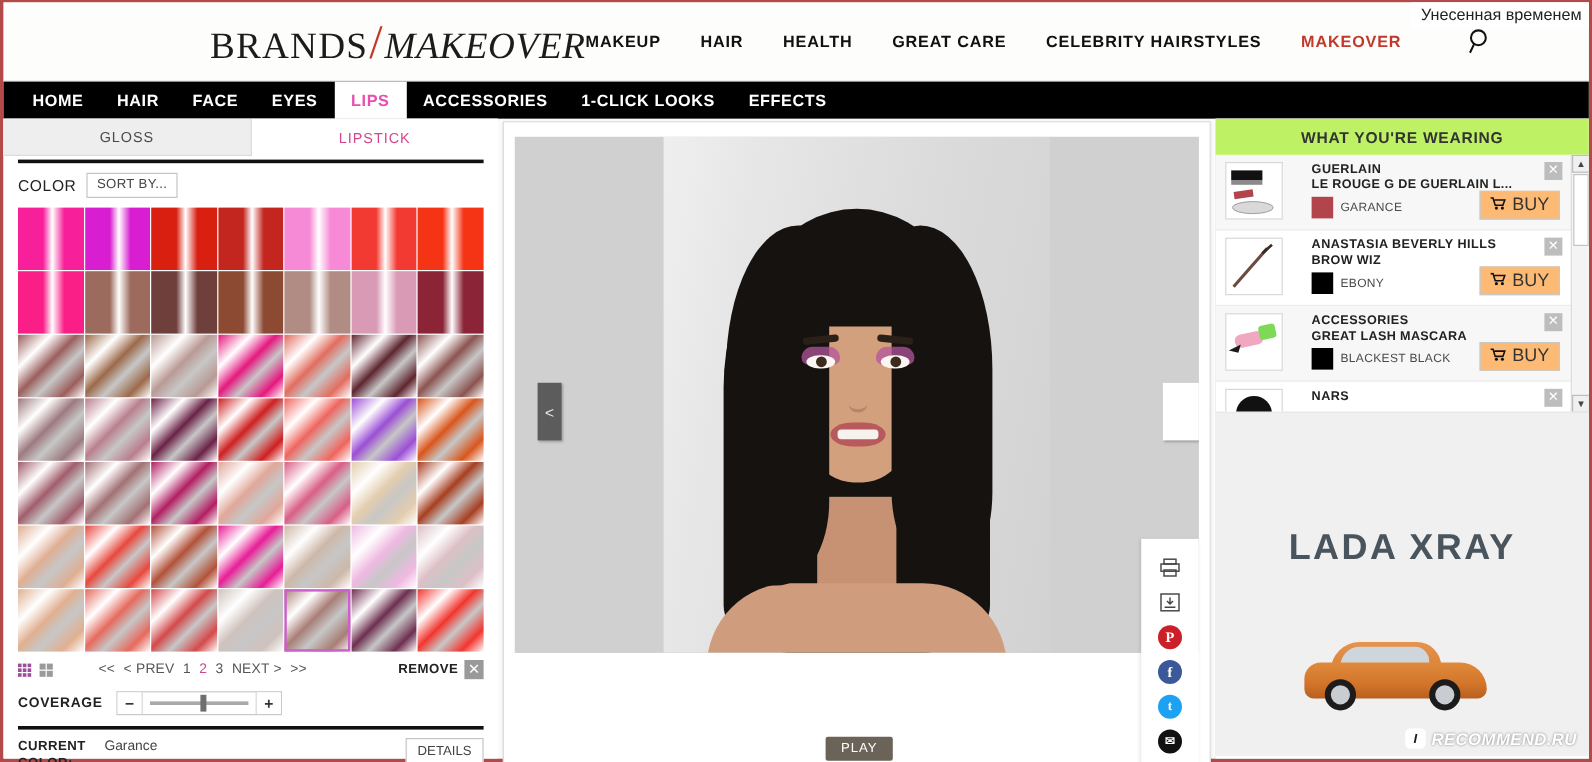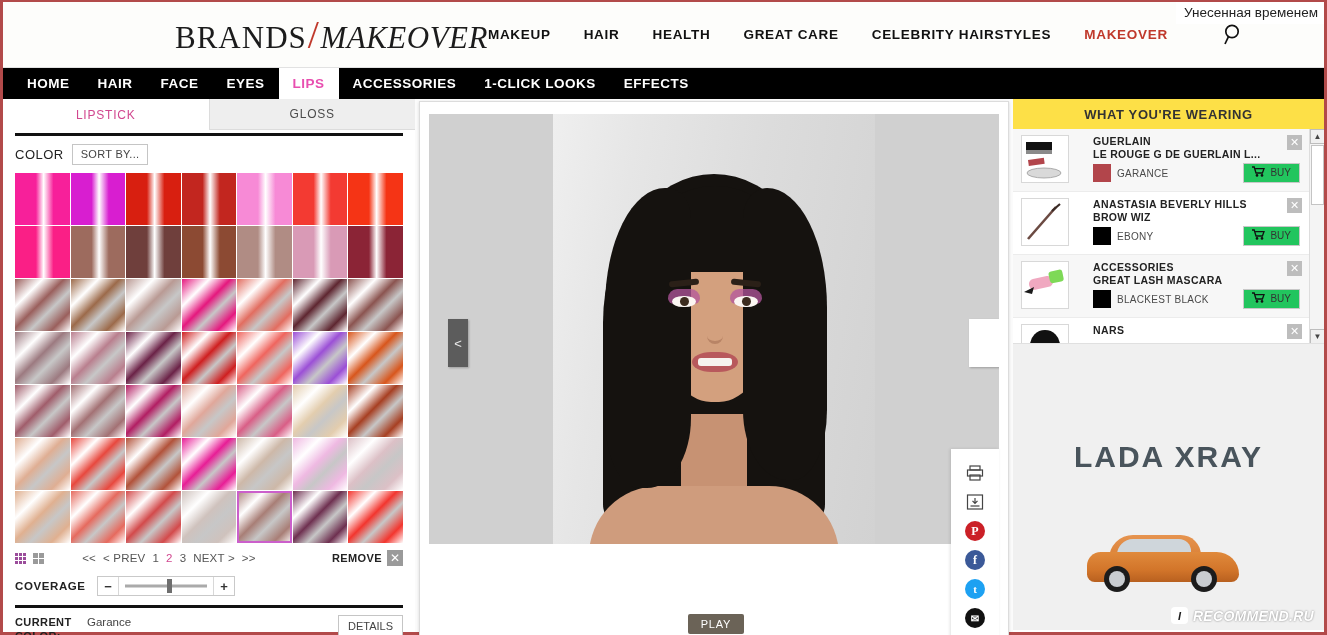--- a/index.html
+++ b/index.html
@@ -234,21 +234,21 @@
   }
   .sicon { width: 20px; height: 20px; display: flex; align-items: center; justify-content: center; }
   .circ { width: 20px; height: 20px; border-radius: 50%; color: #fff; font-size: 12px; font-weight: bold;
           display: flex; align-items: center; justify-content: center; font-family: "Liberation Serif", serif; }
 
   
   .right {
     position: absolute; left: 1010px; top: 0; width: 311px; bottom: 0; background: #fff;
   }
   .wyw-title {
-    height: 30px; background: #fde047; display: flex; align-items: center; justify-content: center;
+    height: 30px; background: #bef264; display: flex; align-items: center; justify-content: center;
     font-size: 13px; font-weight: bold; letter-spacing: .6px; color: #333;
   }
   .wywlist { position: relative; height: 215px; border-bottom: 1px solid #e0e0e0; overflow: hidden; }
   .wyw-scroll { position: absolute; right: 0; top: 0; width: 15px; height: 215px; background: #f4f4f4; border-left: 1px solid #ddd; }
   .sc-arrow {
     position: absolute; left: 0; width: 15px; height: 15px; background: #f0f0f0; border: 1px solid #bdbdbd;
     display: flex; align-items: center; justify-content: center; font-size: 8px; color: #444;
   }
   .sc-arrow.up { top: 0; } .sc-arrow.dn { bottom: 0; }
   .sc-thumb { position: absolute; left: 1px; top: 16px; width: 13px; height: 60px; background: #fff; border: 1px solid #c4c4c4; }
@@ -258,22 +258,22 @@
   }
   .wywrow.alt { background: #f7f7f7; }
   .prodimg { width: 48px; height: 48px; border: 1px solid #d8d8d8; background: #fff; position: relative; overflow: hidden; flex: none; }
   .prodtext { margin-left: 24px; flex: 1; min-width: 0; }
   .brand { font-size: 10.5px; font-weight: bold; letter-spacing: .4px; color: #222; line-height: 13px; white-space: nowrap; overflow: hidden; }
   .pname { font-size: 10.5px; font-weight: bold; letter-spacing: .3px; color: #222; line-height: 13px; white-space: nowrap; overflow: hidden; text-overflow: ellipsis; }
   .shaderow { display: flex; align-items: center; margin-top: 3px; gap: 6px; }
   .chip { width: 18px; height: 18px; flex: none; }
   .shade { font-size: 10px; color: #4a4a4a; letter-spacing: .3px; white-space: nowrap; }
   .buybtn {
-    position: absolute; right: 24px; bottom: 8px; border: 1px solid #c8c8c8; background: #22c55e;
-    display: flex; align-items: center; gap: 5px; padding: 2px 8px 3px; font-size: 10px; color: #333;
+    position: absolute; right: 24px; bottom: 8px; border: 1px solid #c8c8c8; background: #fdba74;
+    display: flex; align-items: center; gap: 5px; padding: 2px 8px 3px; font-size: 15px; color: #333;
   }
   .closex {
     position: absolute; right: 22px; top: 6px; width: 15px; height: 15px; background: #bdbdbd; color: #fff;
     font-size: 11px; display: flex; align-items: center; justify-content: center; line-height: 1;
   }
 
   .adbox { position: relative; height: 286px; background: #f0f0f0; overflow: hidden; }
   .adtitle {
     position: absolute; left: 0; right: 0; top: 96px; text-align: center;
     font-size: 30px; font-weight: bold; letter-spacing: 2px; color: #49545c;
@@ -333,22 +333,22 @@
     <a href="#" class="active">LIPS</a>
     <a href="#">ACCESSORIES</a>
     <a href="#">1-CLICK LOOKS</a>
     <a href="#">EFFECTS</a>
   </nav>
 
   <div class="body">
 
     <div class="leftpanel">
       <div class="subtabs">
+        <div class="subtab">GLOSS</div>
         <div class="subtab active">LIPSTICK</div>
-        <div class="subtab">GLOSS</div>
       </div>
       <div class="blackrule"></div>
 
       <div class="filterrow">
         <span class="lbl-color">COLOR</span>
         <button class="minibtn">SORT BY...</button>
         <button class="minibtn right">BRANDS</button>
       </div>
 
       <div class="swatchgrid" id="swatchgrid">

